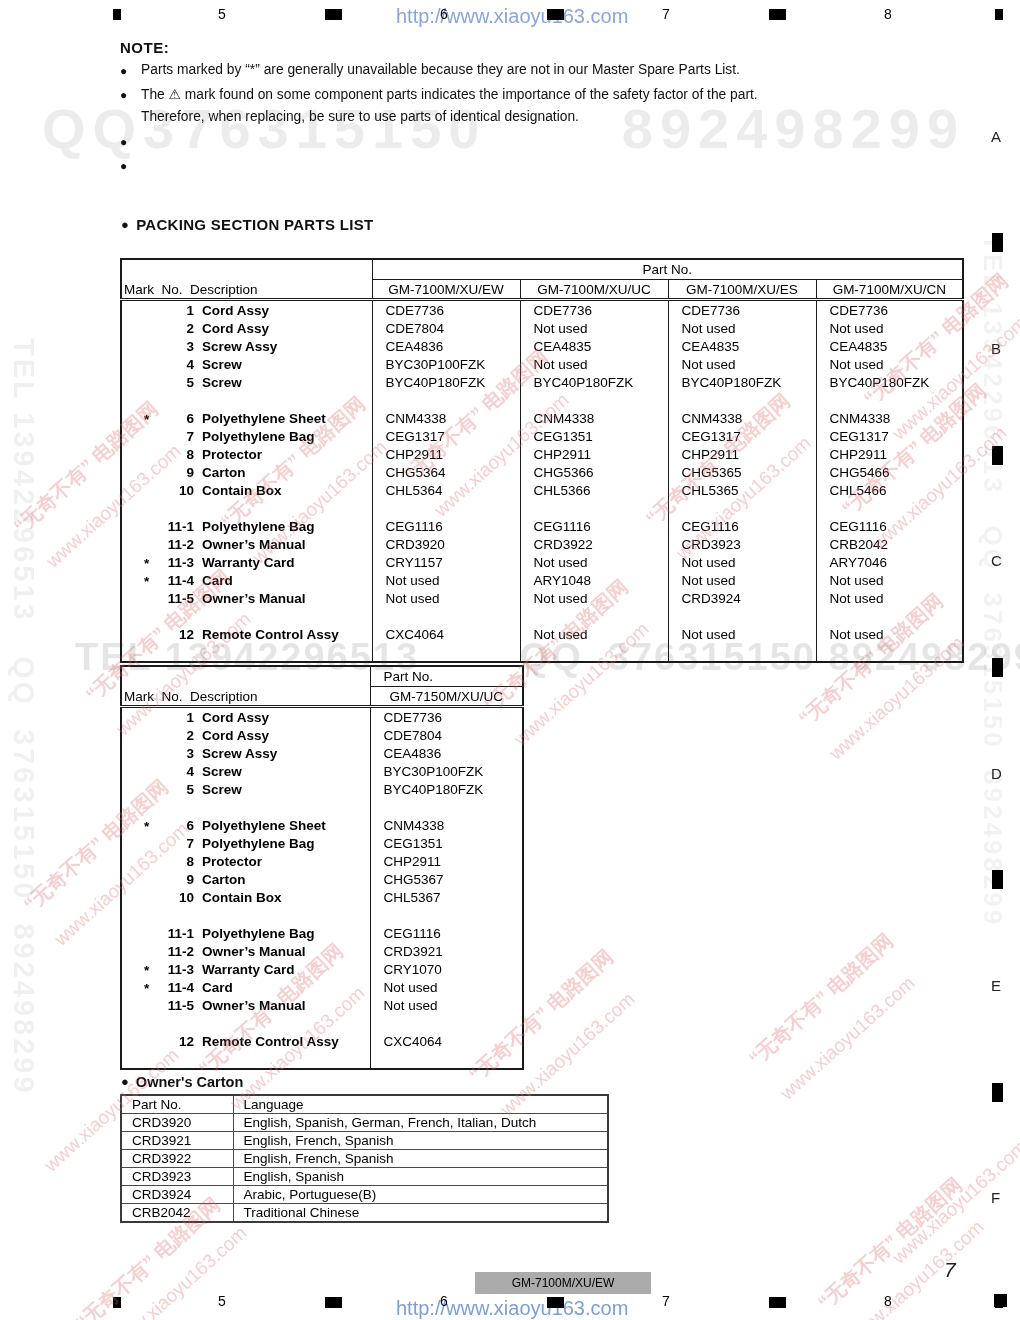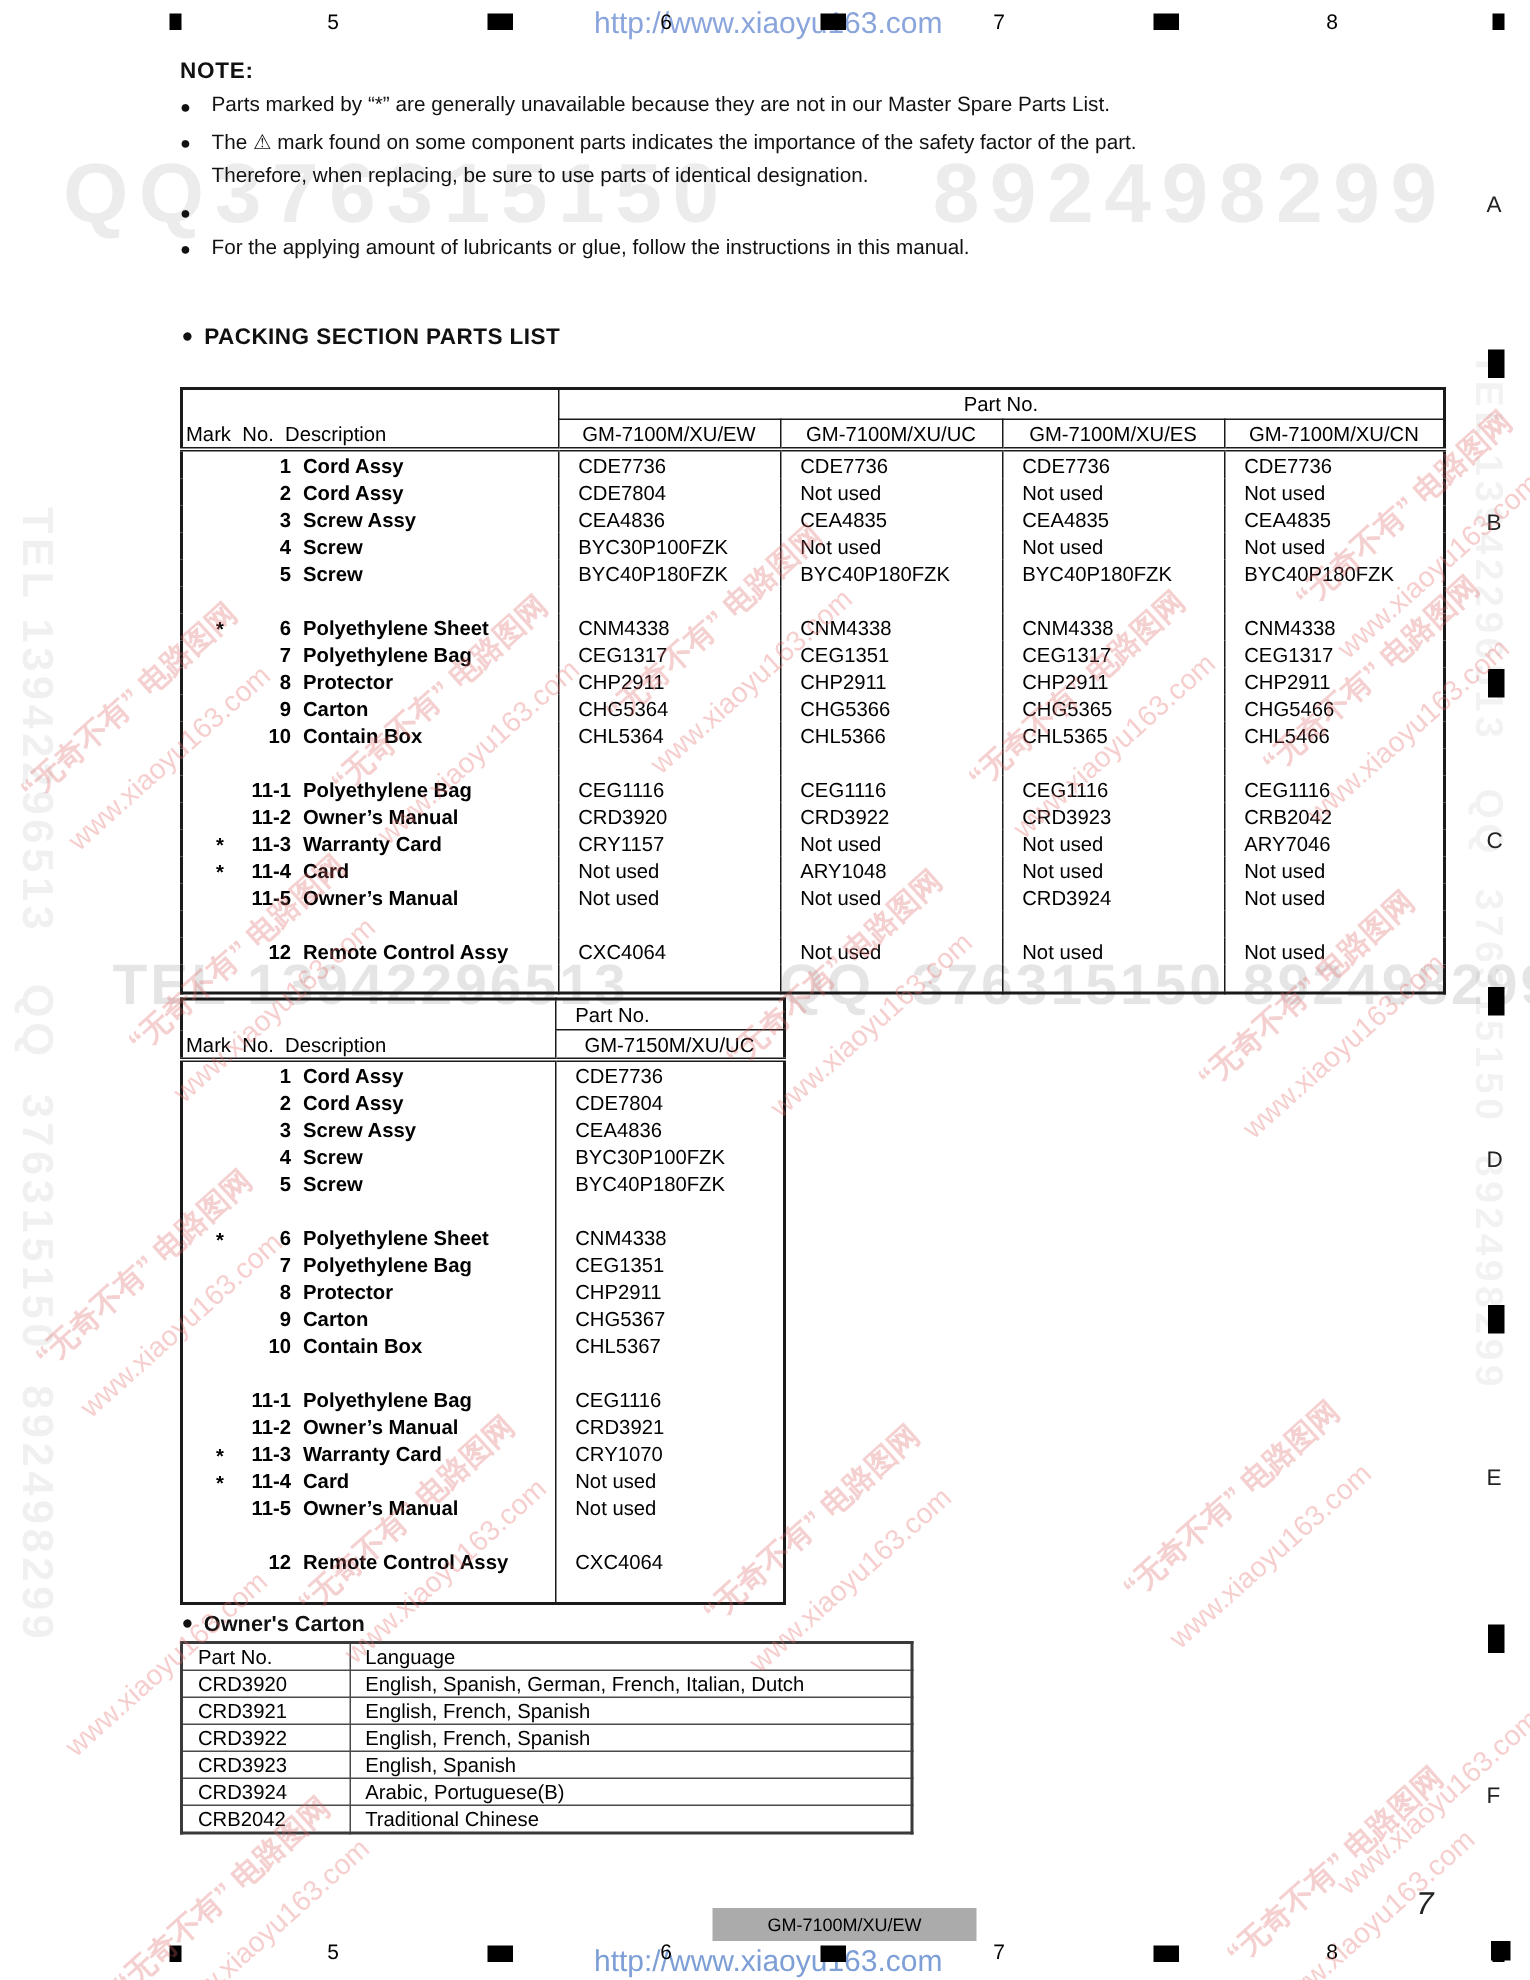--- a/index.html
+++ b/index.html
@@ -105,21 +105,21 @@
       <div class="rnum" style="left: 888px; top: 1293px;">8</div>
       <div class="rmark rsq" style="left: 995px; top: 1297px;"></div>
     </div>
 
   <div class="abs" id="note-title">NOTE:</div>
   <div class="abs" id="note-lines">
       <div class="note-line"><span class="bullet">●</span><span>Parts marked by “*” are generally unavailable because they are not in our Master Spare Parts List.</span></div>
       <div class="note-line"><span class="bullet">●</span><span>The ⚠ mark found on some component parts indicates the importance of the safety factor of the part.</span></div>
       <div class="note-line"><span>Therefore, when replacing, be sure to use parts of identical designation.</span></div>
       <div class="note-line"><span class="bullet">●</span></div>
-      <div class="note-line"><span class="bullet">●</span><span>For the applying amount of lubricants or glue, follow the instructions in this manual.</span></div>
+      <div class="note-line"><span class="bullet">●</span></div>
     </div>
 
   <div class="abs" id="packing-heading">
     <span class="hd-bullet">●</span><span>PACKING SECTION PARTS LIST</span>
   </div>
 
   <table class="pt" id="pt1" style="left:120px;top:258px;width:842px;">
     <colgroup>
         <col style="width:251px">
         <col style="width:148px">

